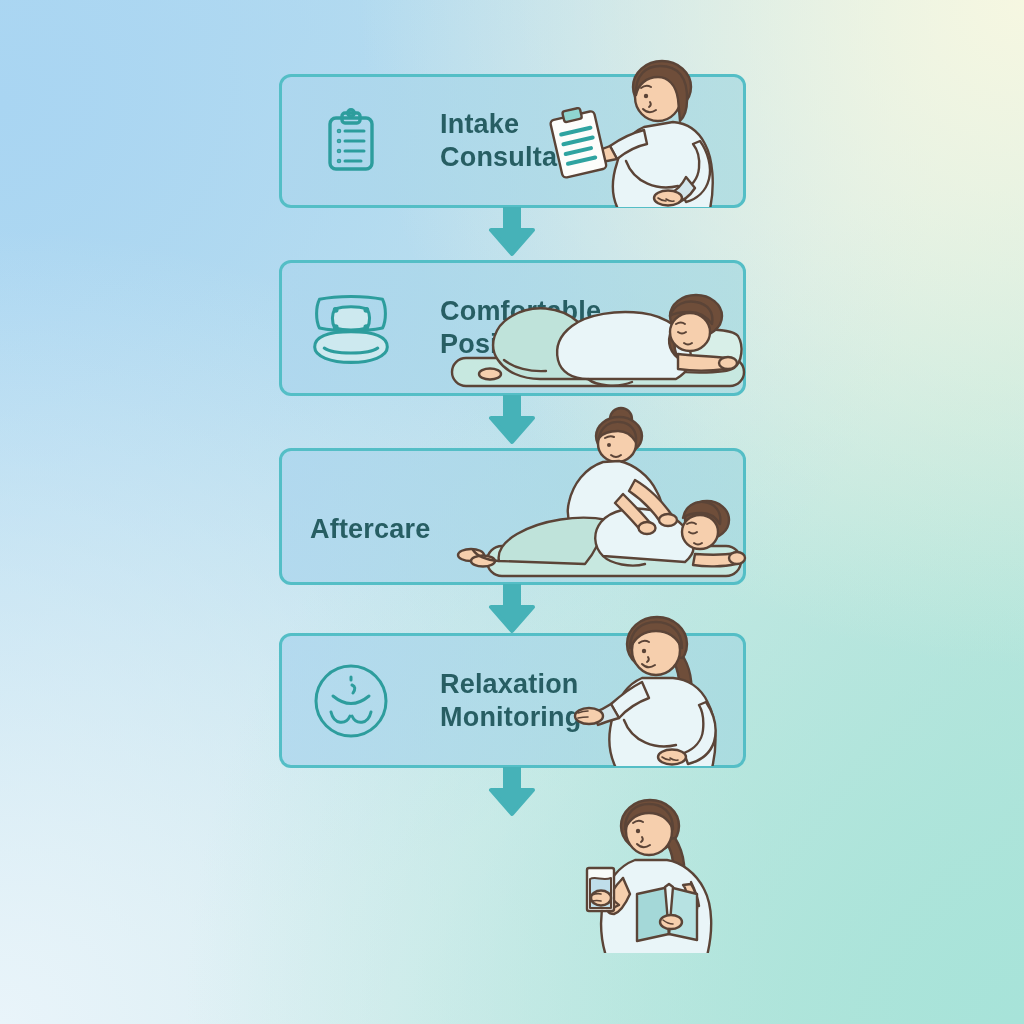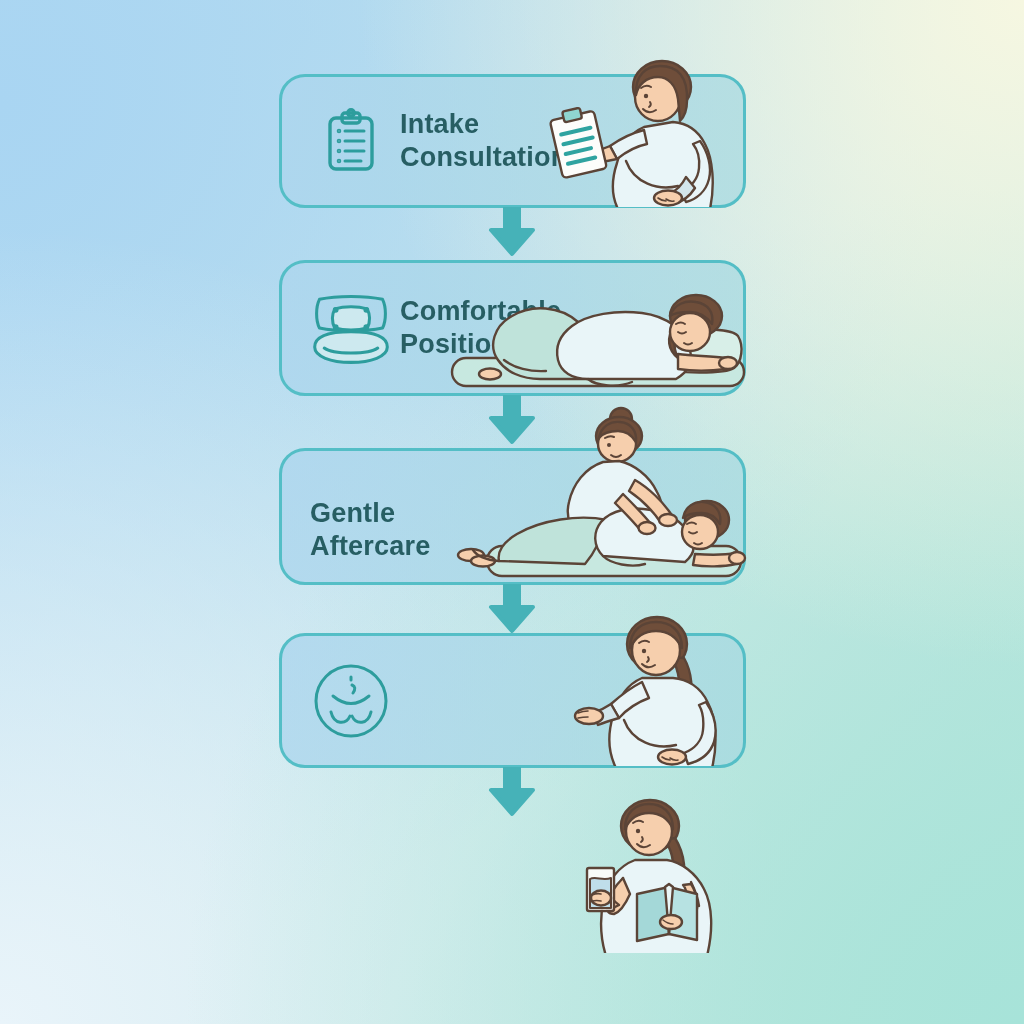--- a/index.html
+++ b/index.html
@@ -8,23 +8,23 @@
     font-family:"Liberation Sans", sans-serif;
     background:
       radial-gradient(ellipse at 100% 0%, #f6f7e1 0%, rgba(246,247,225,0) 46%),
       radial-gradient(ellipse at 100% 100%, #a7e3d9 0%, rgba(167,227,217,0) 58%),
       radial-gradient(ellipse at 0% 100%, #e9f4fa 0%, rgba(233,244,250,0) 55%),
       radial-gradient(ellipse at 0% 10%, #a9d5f2 0%, rgba(169,213,242,0) 65%),
       linear-gradient(120deg, #b5dcf0 0%, #cfeae8 60%, #b9e6da 100%);
   }
   .step-box {
     position:absolute; left:279px; width:467px; box-sizing:border-box;
-    border:3px solid #54bec6; border-radius:26px;
+    border:3px solid #54bec6; border-radius:12px;
     background:linear-gradient(100deg, rgba(173,214,238,0.80) 0%, rgba(166,217,224,0.72) 100%);
-    display:flex; align-items:center; z-index:1;
+    display:flex; align-items:center; z-index:1;gap:40px;
   }
   .box1 { top:74px;  height:134px; }
   .box2 { top:260px; height:136px; }
   .box3 { top:448px; height:137px; }
   .box4 { top:633px; height:135px; }
   .box5 { top:822px; height:133px; }
   .icon-slot { margin-left:26px; width:86px; display:flex; justify-content:center; align-items:center; flex:0 0 auto; }
   .step-title {
     margin-left:6px; color:#275e63; font-size:27px; line-height:33px;
     font-weight:600; letter-spacing:0.2px;
@@ -83,35 +83,38 @@
       </svg>
     </div>
     <div class="step-title">
       <div>Comfortable</div>
       <div>Positioning</div>
     </div>
   </div>
 
   <div class="step-box box3">
     <div class="step-title">
-      <div>Gentle</div>
       <div>Aftercare</div>
     </div>
   </div>
 
   <div class="step-box box4">
     <div class="icon-slot">
       <svg width="80" height="80" viewBox="0 0 80 80" fill="none" stroke="#2d9d9d" stroke-width="3" stroke-linecap="round" stroke-linejoin="round">
         <circle cx="40" cy="40" r="35"></circle>
         <line x1="40" y1="16" x2="40" y2="19"></line>
         <path d="M41,24 q5,2 1,8"></path>
         <path d="M22,35 q18,15 36,0"></path>
         <path d="M20,51 C23,64 35,64 39,55"></path>
         <path d="M41,55 C45,64 57,64 60,51"></path>
       </svg>
+    </div>
+    <div class="step-title">
+      <div>Relaxation</div>
+      <div>Monitoring</div>
     </div>
   </div>
 
 
   <svg class="flow-arrow a1" viewBox="0 0 54 50">
     <g fill="#46b2b8" stroke="#46b2b8" stroke-width="4" stroke-linejoin="round">
       <rect x="20" y="0" width="14" height="24"></rect>
         <path d="M6,23 L48,23 L27,47 Z"></path>
     </g>
   </svg>

